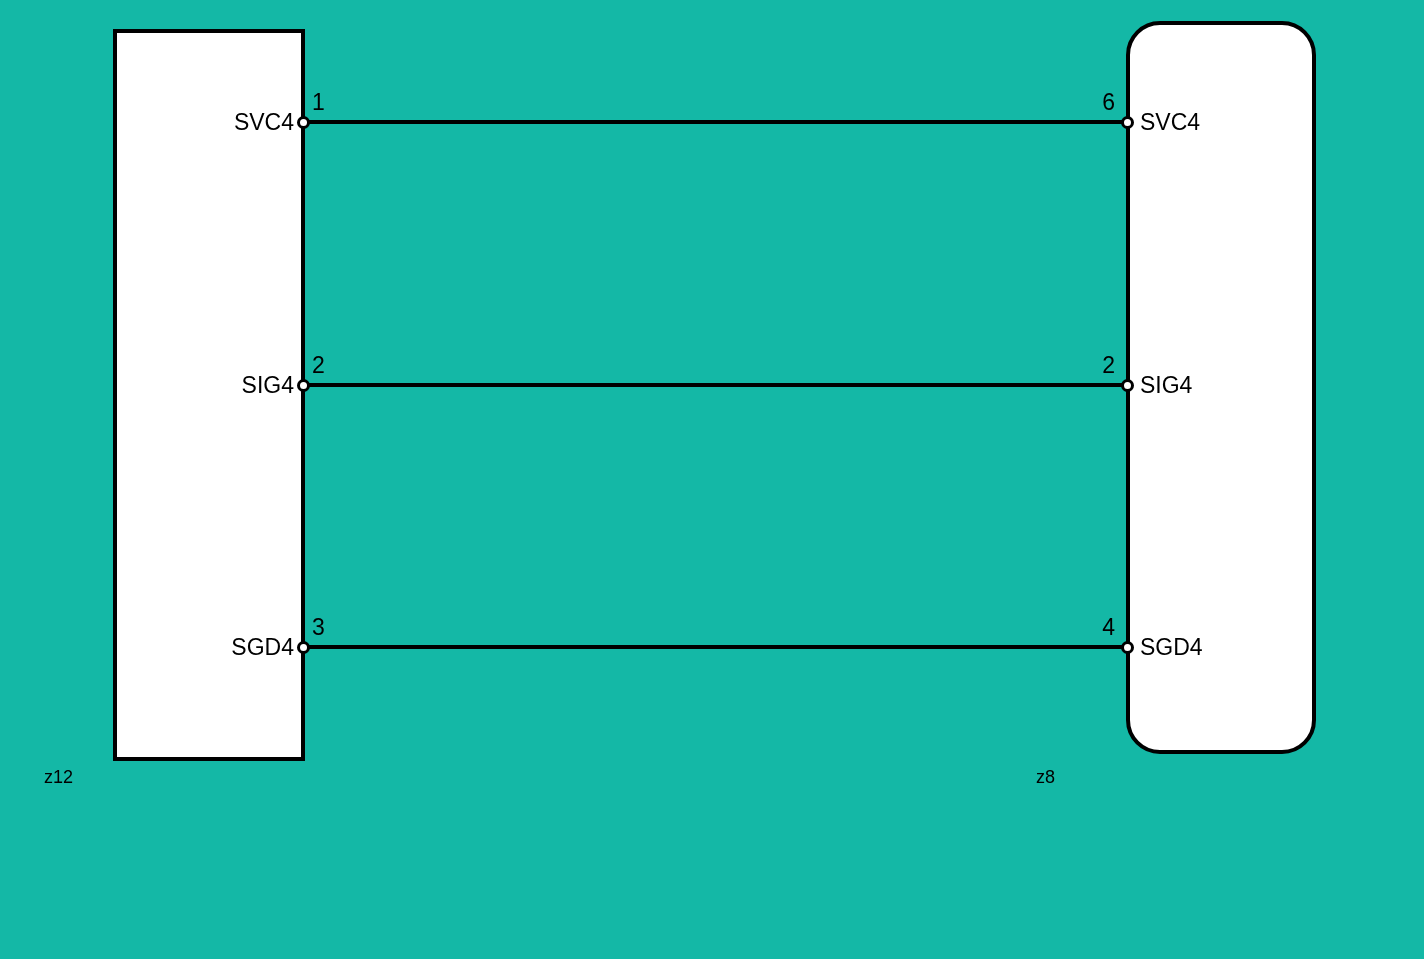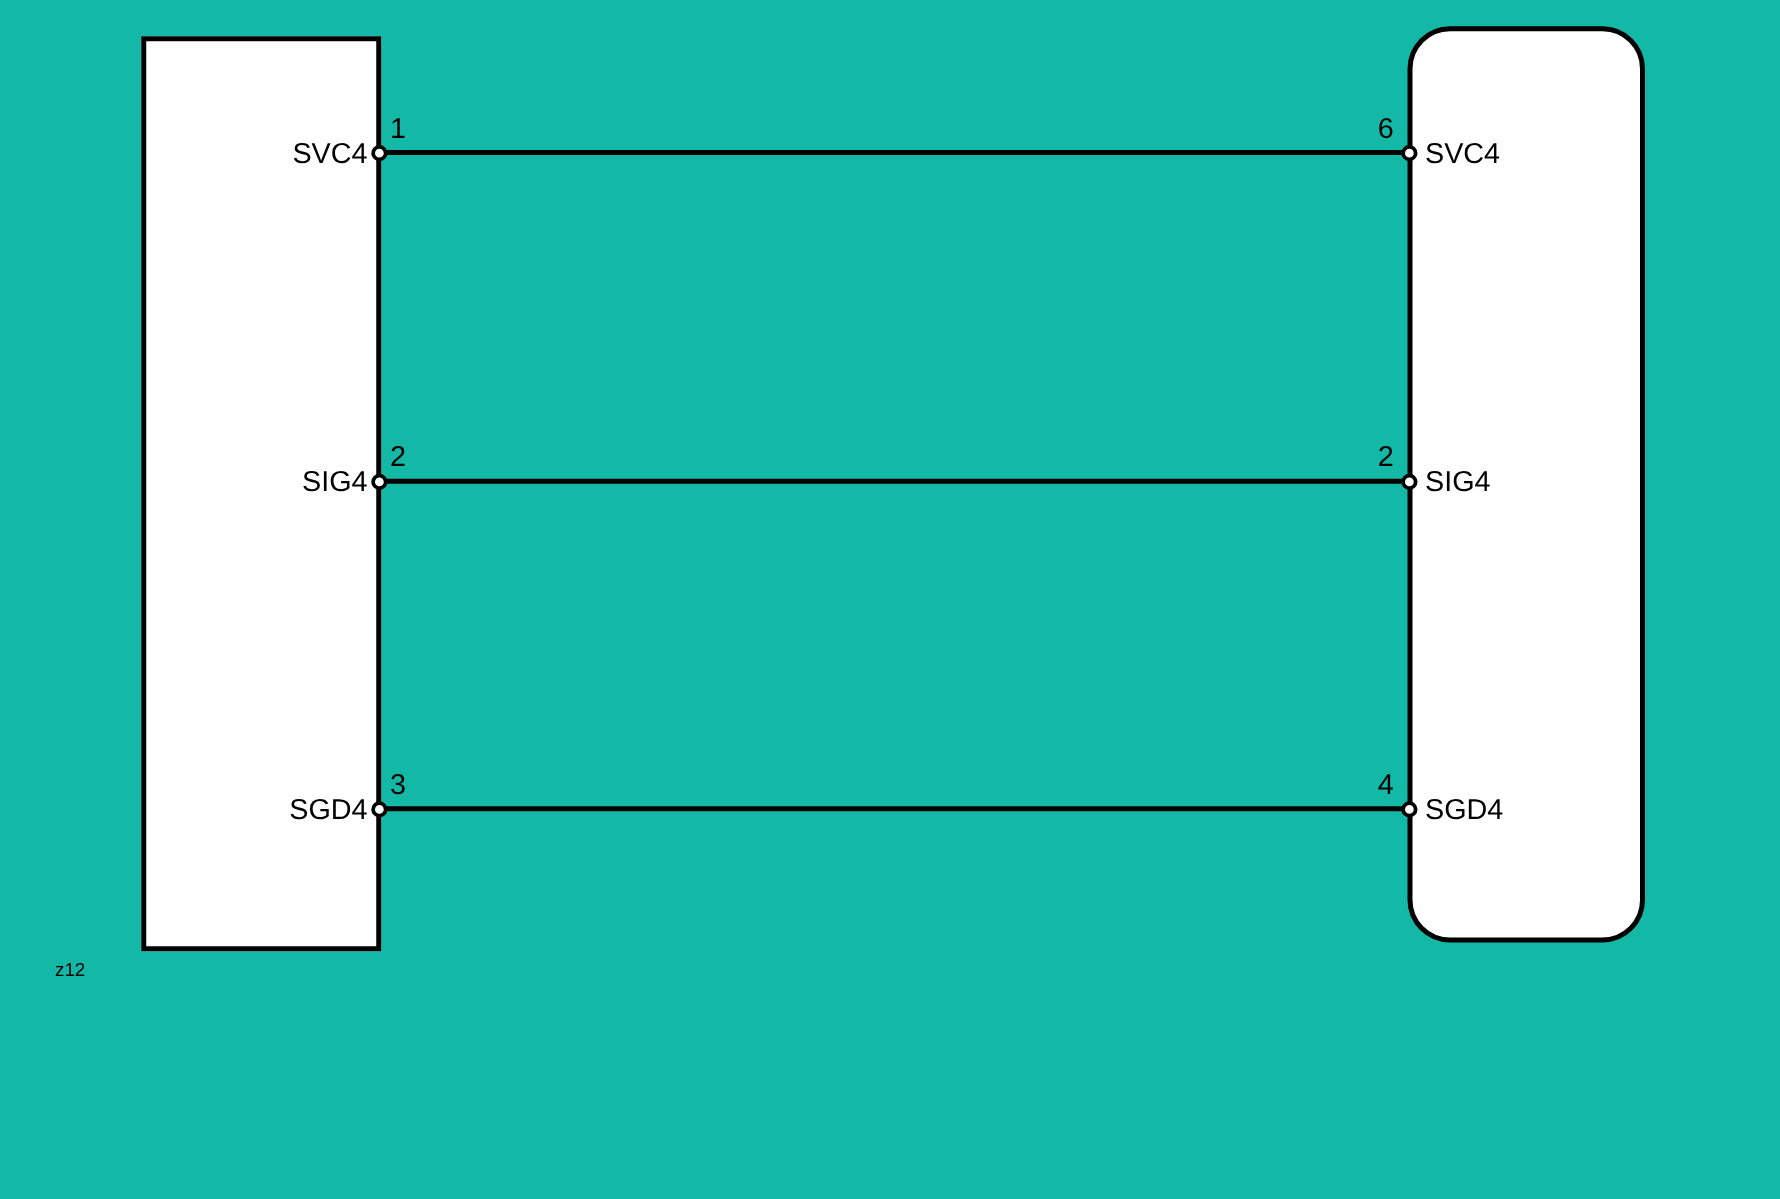--- a/index.html
+++ b/index.html
@@ -74,21 +74,21 @@
     text-align: left;
   }
   .pin-num-right {
     left: 1015px;
     width: 100px;
     text-align: right;
   }
   .component-caption {
     position: absolute;
     top: 762px;
-    font-size: 15px;
+    font-size: 18px;
     line-height: 30px;
     white-space: nowrap;
   }
   .caption-left { left: 44px; }
   .caption-right { left: 1036px; }
 </style>
 </head>
 <body>
 
 <div class="canvas">
@@ -117,15 +117,16 @@
   <div class="terminal" style="left:1120.5px; top:640.5px"></div>
   <div class="pin-label pin-label-left" style="top:633px">SGD4</div>
   <div class="pin-num pin-num-left" style="top:613px">3</div>
   <div class="pin-num pin-num-right" style="top:613px">4</div>
   <div class="pin-label pin-label-right" style="top:633px">SGD4</div>
 
   <div class="component-caption caption-left">
     <div>z12</div>
   </div>
   <div class="component-caption caption-right">
+    <div>z8</div>
   </div>
 
 </div>
 
 </body></html>

